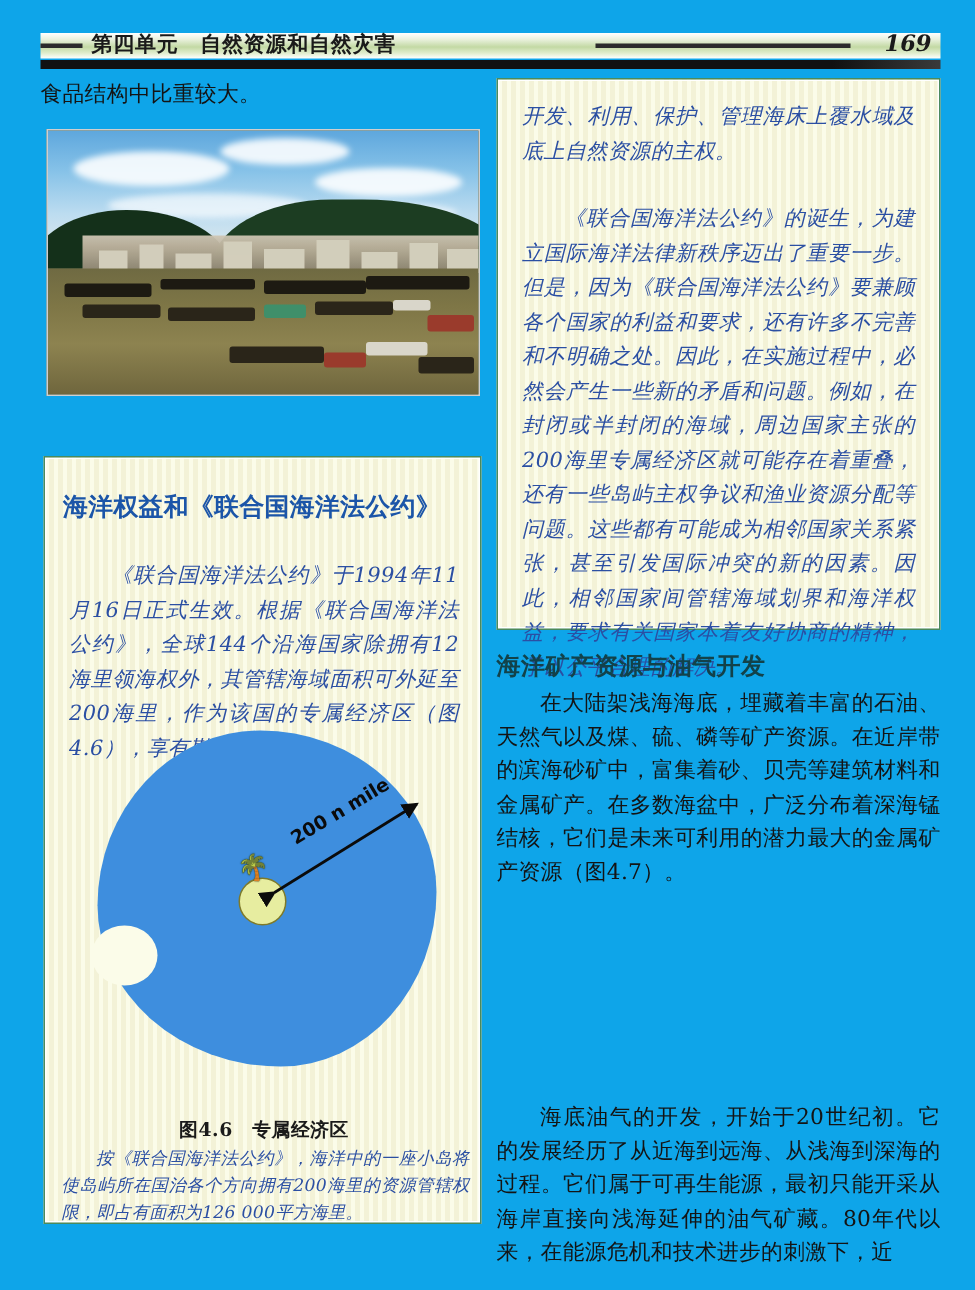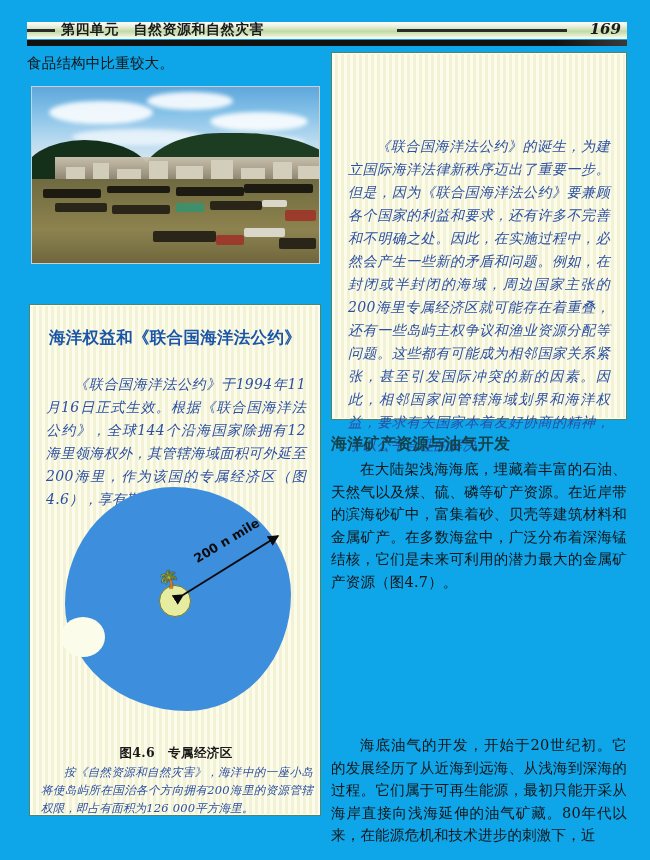--- a/index.html
+++ b/index.html
@@ -171,21 +171,21 @@
   }
   .box-right {
     left: 331px; top: 52px;
     width: 296px; height: 368px;
   }
   .box-title {
     font-family: "DejaVu Sans", "Liberation Sans", sans-serif;
     font-weight: bold;
     font-size: 16.5px;
     color: #1b55a8;
-    text-align: center;
+    text-align: left;
     letter-spacing: .3px;
   }
   .hand {
     font-family: "DejaVu Serif", "Liberation Serif", serif;
     font-size: 14px;
     line-height: 23px;
     color: #2b4fa3;
     text-align: justify;
     text-justify: inter-character;
     letter-spacing: .3px;
@@ -340,24 +340,25 @@
           <marker id="ah2" markerWidth="7" markerHeight="7" refX="5.4" refY="3.1" orient="auto">
             <path d="M0,0 L6.2,3.1 L0,6.2 z" fill="#0b0b0b"></path>
           </marker>
         </defs>
         <line x1="142" y1="122" x2="237" y2="63" stroke="#0b0b0b" stroke-width="1.8" marker-end="url(#ah)" marker-start="url(#ah2)"></line>
       </svg>
       <div class="eez-label">200 n mile</div>
     </div>
 
     <div class="cap46 caption" style="position:absolute;left:5px;top:440px;width:282px;">图4.6　专属经济区</div>
-    <div class="hand-note indent" style="position:absolute;left:11px;top:458px;width:272px;">按《自然资源和自然灾害》，海洋中的一座小岛将使岛屿所在国治各个方向拥有200海里的资源管辖权限，即占有面积为126 000平方海里。</div>
+    <div class="hand-note indent" style="position:absolute;left:11px;top:458px;width:272px;">按《联合国海洋法公约》，海洋中的一座小岛将使岛屿所在国治各个方向拥有200海里的资源管辖权限，即占有面积为126 000平方海里。</div>
   </div>
 
   <div class="featurebox box-right">
+    <div class="hand" style="position:absolute;left:16px;top:14px;width:262px;">开发、利用、保护、管理海床上覆水域及底上自然资源的主权。</div>
     <div class="hand indent" style="position:absolute;left:16px;top:82px;width:262px;">《联合国海洋法公约》的诞生，为建立国际海洋法律新秩序迈出了重要一步。但是，因为《联合国海洋法公约》要兼顾各个国家的利益和要求，还有许多不完善和不明确之处。因此，在实施过程中，必然会产生一些新的矛盾和问题。例如，在封闭或半封闭的海域，周边国家主张的200海里专属经济区就可能存在着重叠，还有一些岛屿主权争议和渔业资源分配等问题。这些都有可能成为相邻国家关系紧张，甚至引发国际冲突的新的因素。因此，相邻国家间管辖海域划界和海洋权益，要求有关国家本着友好协商的精神，予以公平合理的解决。</div>
   </div>
 
   <div class="rt-block rt-head sec-head">海洋矿产资源与油气开发</div>
 
   <div class="rt-block rt-p1 body-text indent">在大陆架浅海海底，埋藏着丰富的石油、天然气以及煤、硫、磷等矿产资源。在近岸带的滨海砂矿中，富集着砂、贝壳等建筑材料和金属矿产。在多数海盆中，广泛分布着深海锰结核，它们是未来可利用的潜力最大的金属矿产资源（图4.7）。</div>
 
 
   <div class="rt-block rt-p3 body-text indent">海底油气的开发，开始于20世纪初。它的发展经历了从近海到远海、从浅海到深海的过程。它们属于可再生能源，最初只能开采从海岸直接向浅海延伸的油气矿藏。80年代以来，在能源危机和技术进步的刺激下，近</div>
 

